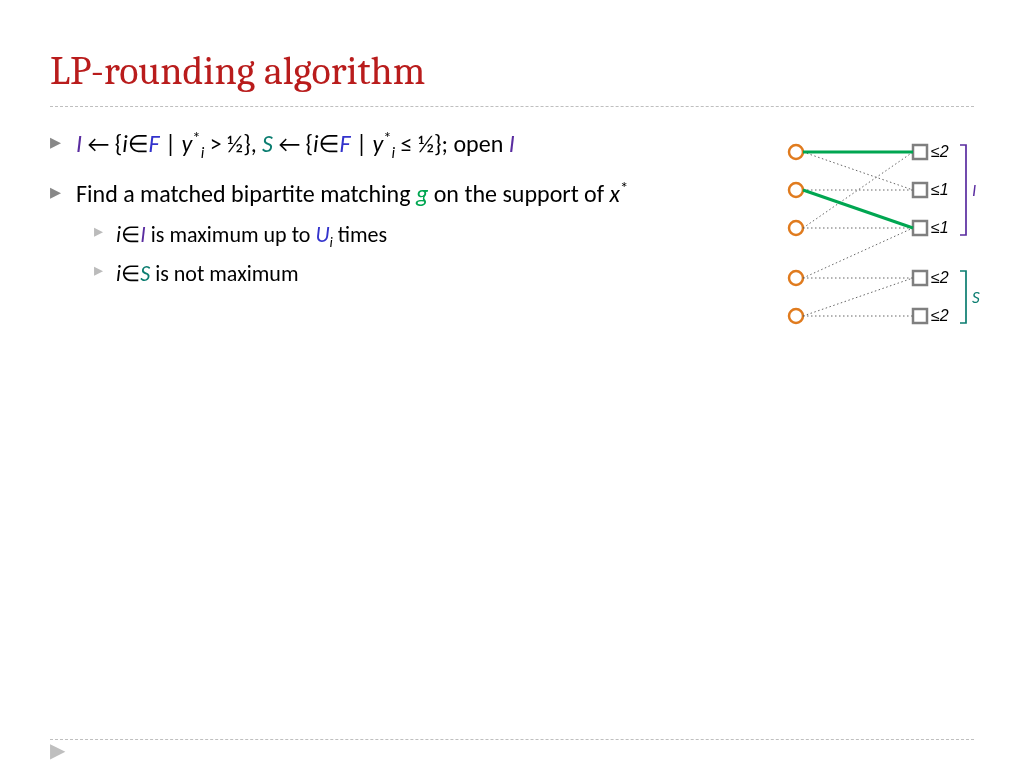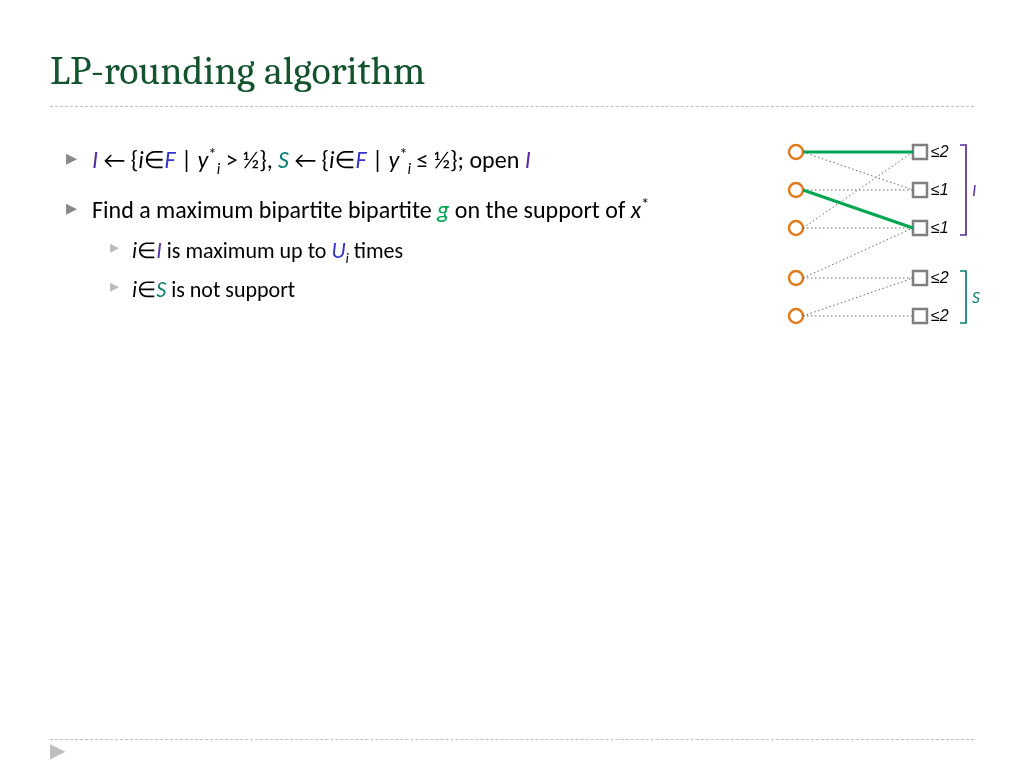--- a/index.html
+++ b/index.html
@@ -1,21 +1,21 @@
 <!DOCTYPE html>
 <html><head>
 <meta charset="utf-8">
 <style>
   html,body{margin:0;padding:0;width:1024px;height:768px;background:#fff;font-family:"Gill Sans","Segoe UI",Calibri,sans-serif;color:#222;overflow:hidden}
   .slide{position:relative;width:1024px;height:768px;box-sizing:border-box;padding:48px 50px 30px 50px}
-  h1.title{margin:0 0 12px 0;font-weight:400;color:#14532d;font-size:40px;font-family:Cambria,Georgia,serif}
+  h1.title{margin:0 0 12px 0;font-weight:400;color:#b91c1c;font-size:40px;font-family:Cambria,Georgia,serif}
   .hr{border-top:1.5px dashed #bfbfbf;margin:0 0 18px 0}
   .content{display:flex;flex-direction:row;align-items:flex-start}
   .textcol{width:700px}
-  ul.b1{list-style:none;padding:0;margin:16px}
+  ul.b1{list-style:none;padding:0;margin:0}
   ul.b1>li{position:relative;padding-left:26px;font-size:24px;line-height:1.55;margin-bottom:10px;color:#000}
   ul.b1>li::before{content:"▸";color:#888;position:absolute;left:0;top:0;font-size:22px}
   ul.b2{list-style:none;padding:0;margin:4px 0 0 18px}
   ul.b2>li{position:relative;padding-left:22px;font-size:22px;line-height:1.7;color:#000}
   ul.b2>li::before{content:"▸";color:#bbb;position:absolute;left:0;top:0;font-size:18px}
   .it{font-style:italic}
   .cI{color:#5a2ca0;font-style:italic}
   .cS{color:#0b7d70;font-style:italic}
   .cF{color:#3333cc;font-style:italic}
   .cD{color:#c0504d;font-style:italic}
@@ -37,28 +37,28 @@
 
   <div class="content">
     <div class="textcol">
       <ul class="b1">
 
         <li>
           <span class="cI">I</span><span> ← {</span><span class="it">i</span><span>∈</span><span class="cF">F</span><span> | </span><span class="it">y</span><sup>*</sup><sub class="it">i</sub><span> &gt; ½}, </span><span class="cS">S</span><span> ← {</span><span class="it">i</span><span>∈</span><span class="cF">F</span><span> | </span><span class="it">y</span><sup>*</sup><sub class="it">i</sub><span> ≤ ½}; open </span><span class="cI">I</span>
         </li>
 
         <li>
-          <span>Find a maximum bipartite bipartite </span><span class="cg">g</span><span> on the support of </span><span class="it">x</span><sup>*</sup>
+          <span>Find a matched bipartite matching </span><span class="cg">g</span><span> on the support of </span><span class="it">x</span><sup>*</sup>
 
           <ul class="b2">
             <li>
               <span class="it">i</span><span>∈</span><span class="cI">I</span><span> is maximum up to </span><span class="cU">U</span><sub class="it">i</sub><span> times</span>
             </li>
             <li>
-              <span class="it">i</span><span>∈</span><span class="cS">S</span><span> is not support</span>
+              <span class="it">i</span><span>∈</span><span class="cS">S</span><span> is not maximum</span>
             </li>
           </ul>
         </li>
 
       </ul>
     </div>
   </div>
 
   <svg class="figure" viewBox="0 0 210 200">
 

